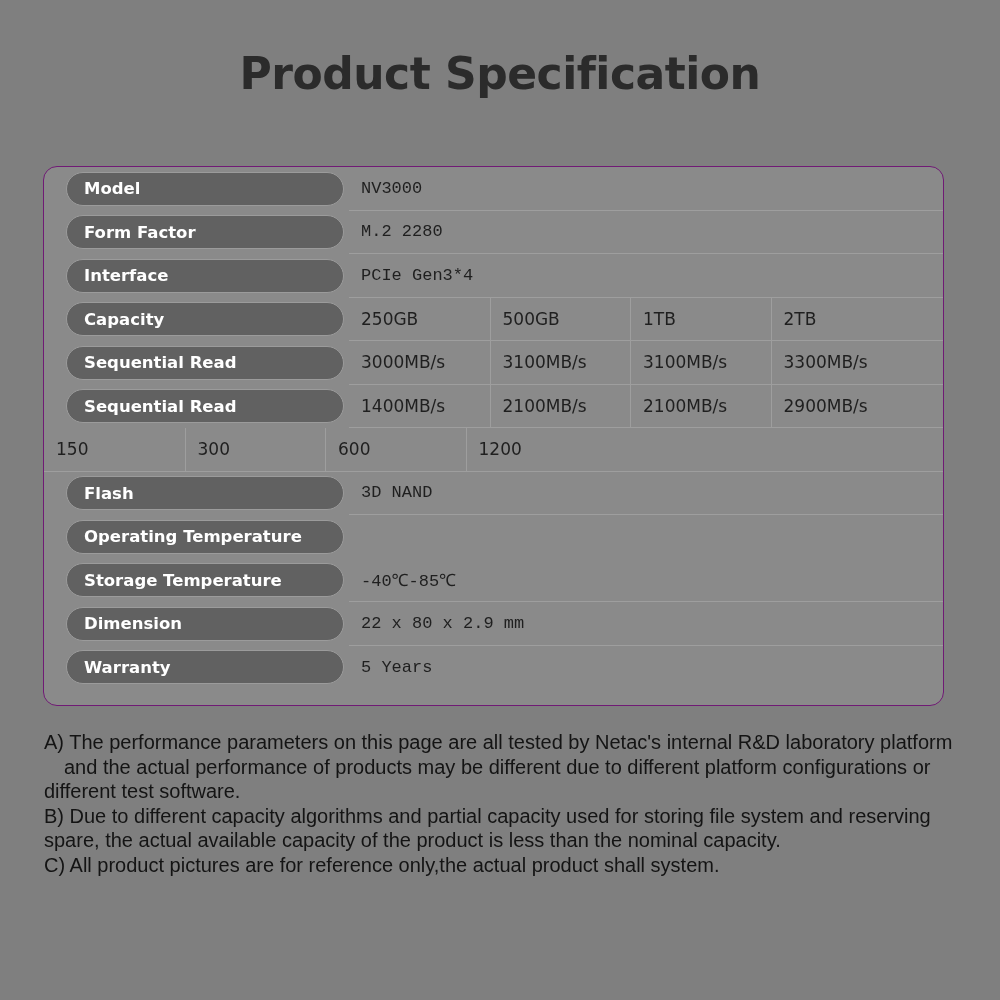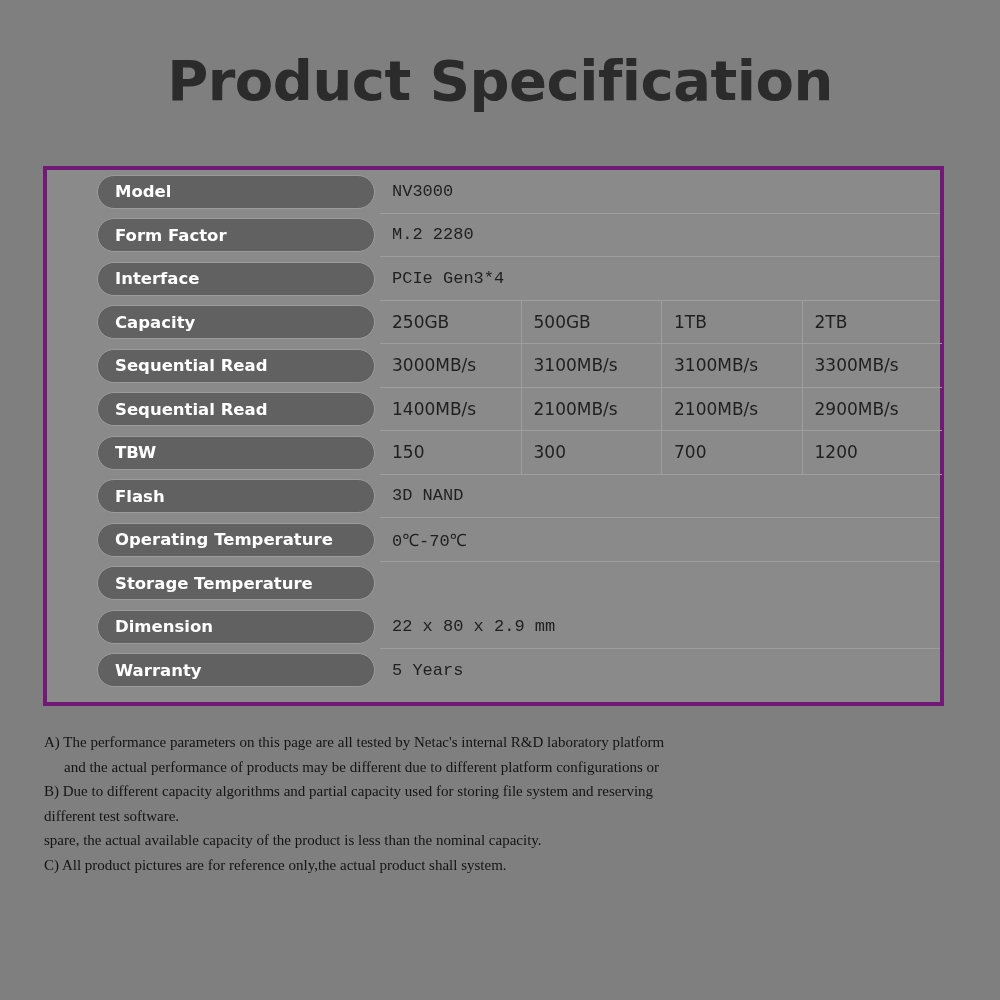--- a/index.html
+++ b/index.html
@@ -14,38 +14,37 @@
     overflow: hidden;
   }
   .page {
     position: relative;
     width: 1000px;
     height: 1000px;
     box-sizing: border-box;
   }
   .title {
     text-align: center;
-    font-size: 56px;
+    font-size: 44px;
     font-weight: bold;
     color: #2b2b2b;
     letter-spacing: -0.5px;
     padding-top: 48px;
     font-family: "DejaVu Sans", sans-serif;
   }
   .spec-panel {
     position: absolute;
     left: 43px;
     top: 166px;
     width: 901px;
     height: 540px;
     background: #8a8a8a;
-    border: 4px solid #701a75;
-    border-radius: 0;
-    box-sizing: border-box;
-    padding-left: 28px;
+    border: 1px solid #701a75;
+    border-radius: 14px;
+    box-sizing: border-box;
   }
   .row {
     display: flex;
     align-items: stretch;
     position: relative;
     height: 43.5px;
   }
   .row .label {
     width: 305px;
     flex: 0 0 305px;
@@ -110,23 +109,23 @@
   }
   .cap-block .val.quad:first-child {
     border-left: none;
   }
   .notes {
     position: absolute;
     left: 44px;
     top: 730px;
     width: 920px;
     color: #141414;
-    font-size: 15px;
+    font-size: 20px;
     line-height: 24.5px;
-    font-family: Liberation Serif, serif;
+    font-family: Liberation Sans, sans-serif;
   }
   .notes p {
     margin: 0;
   }
   .notes .indent {
     text-indent: 4px;
     margin-left: 16px;
   }
 </style>
 </head>
@@ -207,29 +206,24 @@
       </div>
       <div class="values">
         <div class="val quad">1400MB/s</div>
         <div class="val quad">2100MB/s</div>
         <div class="val quad">2100MB/s</div>
         <div class="val quad">2900MB/s</div>
       </div>
     </div>
 
     <div class="row cap-block">
-      <div class="label">
-        <div class="pill">
-          <span>TBW</span>
-        </div>
-      </div>
       <div class="values">
         <div class="val quad">150</div>
         <div class="val quad">300</div>
-        <div class="val quad">700</div>
+        <div class="val quad">600</div>
         <div class="val quad">1200</div>
       </div>
     </div>
 
     <div class="row">
       <div class="label">
         <div class="pill">
           <span>Flash</span>
         </div>
       </div>
@@ -237,30 +231,30 @@
         <div class="val single">3D NAND</div>
       </div>
     </div>
 
     <div class="row">
       <div class="label">
         <div class="pill">
           <span>Operating Temperature</span>
         </div>
       </div>
-      <div class="values">
-        <div class="val single">0℃-70℃</div>
-      </div>
     </div>
 
     <div class="row">
       <div class="label">
         <div class="pill">
           <span>Storage Temperature</span>
         </div>
+      </div>
+      <div class="values">
+        <div class="val single">-40℃-85℃</div>
       </div>
     </div>
 
     <div class="row">
       <div class="label">
         <div class="pill">
           <span>Dimension</span>
         </div>
       </div>
       <div class="values">
@@ -277,19 +271,19 @@
       <div class="values noborder">
         <div class="val single">5 Years</div>
       </div>
     </div>
 
   </div>
 
   <div class="notes">
     <p>A) The performance parameters on this page are all tested by Netac's internal R&amp;D laboratory platform</p>
     <p class="indent">and the actual performance of products may be different due to different platform configurations or</p>
+    <p>different test software.</p>
     <p>B) Due to different capacity algorithms and partial capacity used for storing file system and reserving</p>
-    <p>different test software.</p>
     <p>spare, the actual available capacity of the product is less than the nominal capacity.</p>
     <p>C) All product pictures are for reference only,the actual product shall system.</p>
   </div>
 
 </div>
 
 </body></html>

